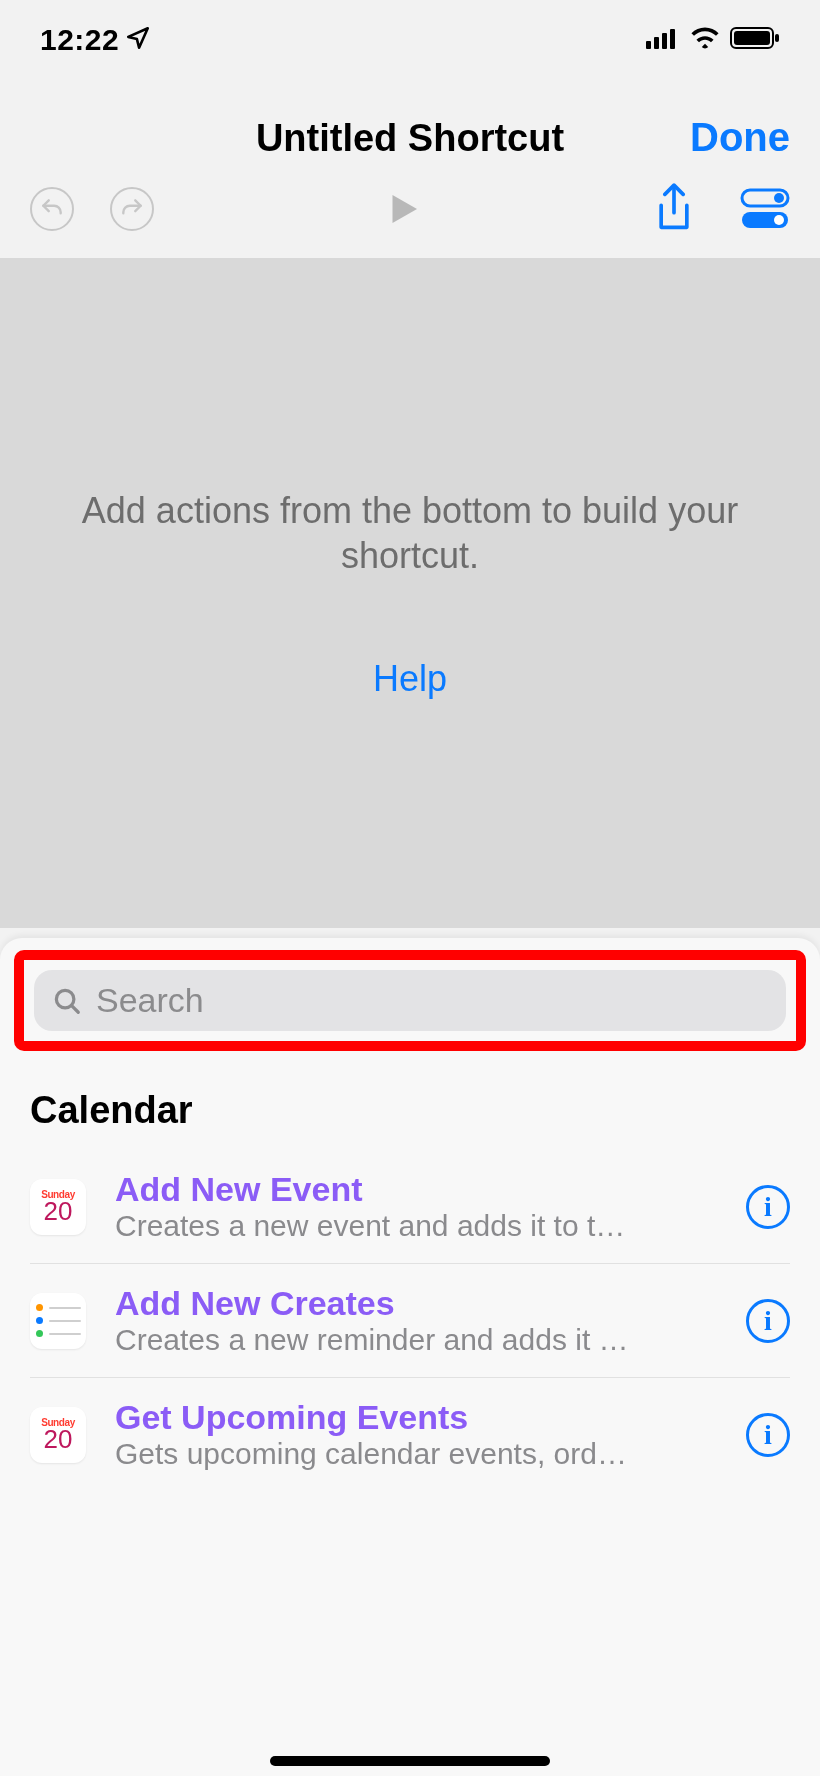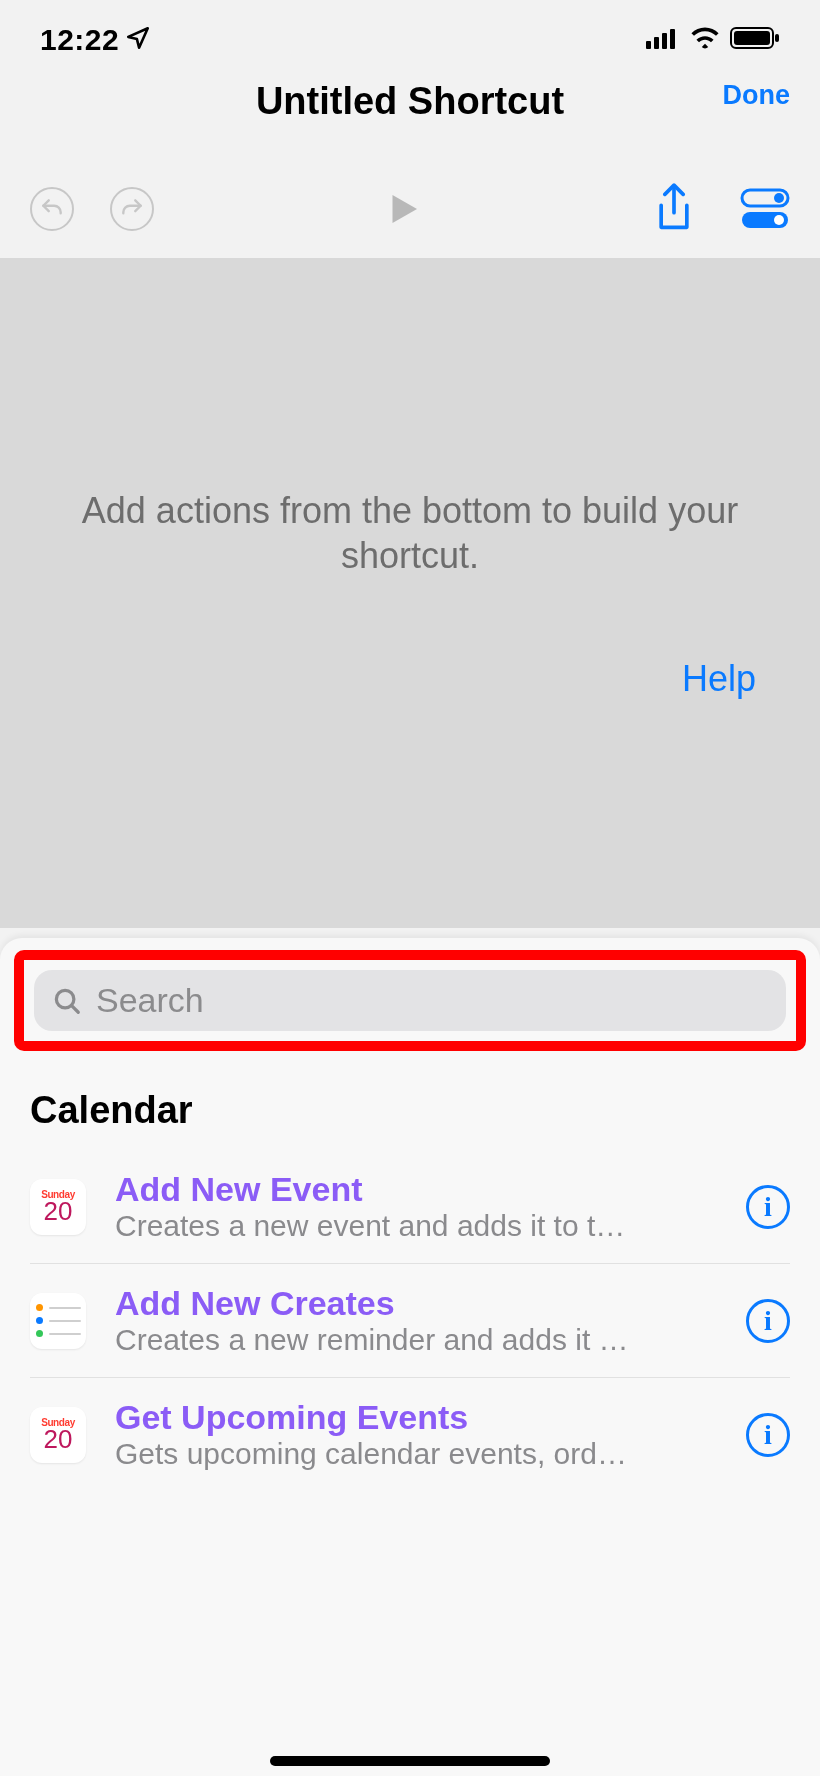--- a/index.html
+++ b/index.html
@@ -5,34 +5,34 @@
   * { margin: 0; padding: 0; box-sizing: border-box; }
   html, body { width: 820px; height: 1776px; font-family: -apple-system, "Helvetica Neue", Helvetica, Arial, sans-serif; background: #f2f2f2; overflow: hidden; }
 
   
   .status-bar { height: 80px; padding: 15px 40px; display: flex; align-items: center; justify-content: space-between; }
   .status-left { display: flex; align-items: center; gap: 6px; }
   .status-time { font-size: 30px; font-weight: 600; letter-spacing: 0.5px; }
   .status-right { display: flex; align-items: center; gap: 10px; }
 
   
-  .nav { position: relative; height: 80px; display: flex; align-items: flex-start; justify-content: center; }
+  .nav { position: relative; height: 80px; display: flex; align-items: flex-end; justify-content: center; }
   .nav-title { font-size: 38px; font-weight: 600; }
-  .nav-done { position: absolute; right: 30px; font-size: 27px; font-weight: 600; color: #0a7aff; }
+  .nav-done { position: absolute; right: 30px; font-size: 40px; font-weight: 600; color: #0a7aff; }
 
   
   .toolbar { height: 100px; padding: 0 30px; display: flex; align-items: center; justify-content: space-between; border-bottom: 2px solid #d8d8d8; }
   .toolbar-left { display: flex; gap: 36px; }
   .toolbar-right { display: flex; align-items: center; gap: 44px; }
   .round-btn { width: 44px; height: 44px; border: 2px solid #c7c7c7; border-radius: 50%; display: flex; align-items: center; justify-content: center; color: #c7c7c7; }
   .play-btn { color: #b8b8b8; display:flex; align-items:center; justify-content:center; }
   .share-btn, .settings-toggle { color: #0a7aff; display:flex; align-items:center; justify-content:center; }
 
   
-  .canvas { height: 668px; background: #d9d9d9; display:flex; flex-direction:column; align-items:flex-end; justify-content:center; padding: 0 64px; }
+  .canvas { height: 668px; background: #d9d9d9; display:flex; flex-direction:column; align-items:center; justify-content:center; padding: 0 64px; }
   .canvas-hint { font-size: 36px; color: #6d6d6d; text-align: center; line-height: 1.25; }
   .canvas-help { margin-top: 80px; font-size: 36px; color: #0a7aff; }
 
   
   .sheet { position: absolute; left: 0; right: 0; bottom: 0; height: 838px; background: #f8f8f8; border-top-left-radius: 22px; border-top-right-radius: 22px; box-shadow: 0 -3px 6px rgba(0,0,0,0.06); }
 
   
   .search-highlight { margin: 12px 14px 14px 14px; border: 10px solid #ff0000; border-radius: 10px; padding: 10px 10px; }
   .search-field { display: flex; align-items: center; gap: 14px; height: 61px; background: #e3e3e5; border-radius: 18px; padding: 0 18px; }
   .search-field svg { flex-shrink: 0; }

